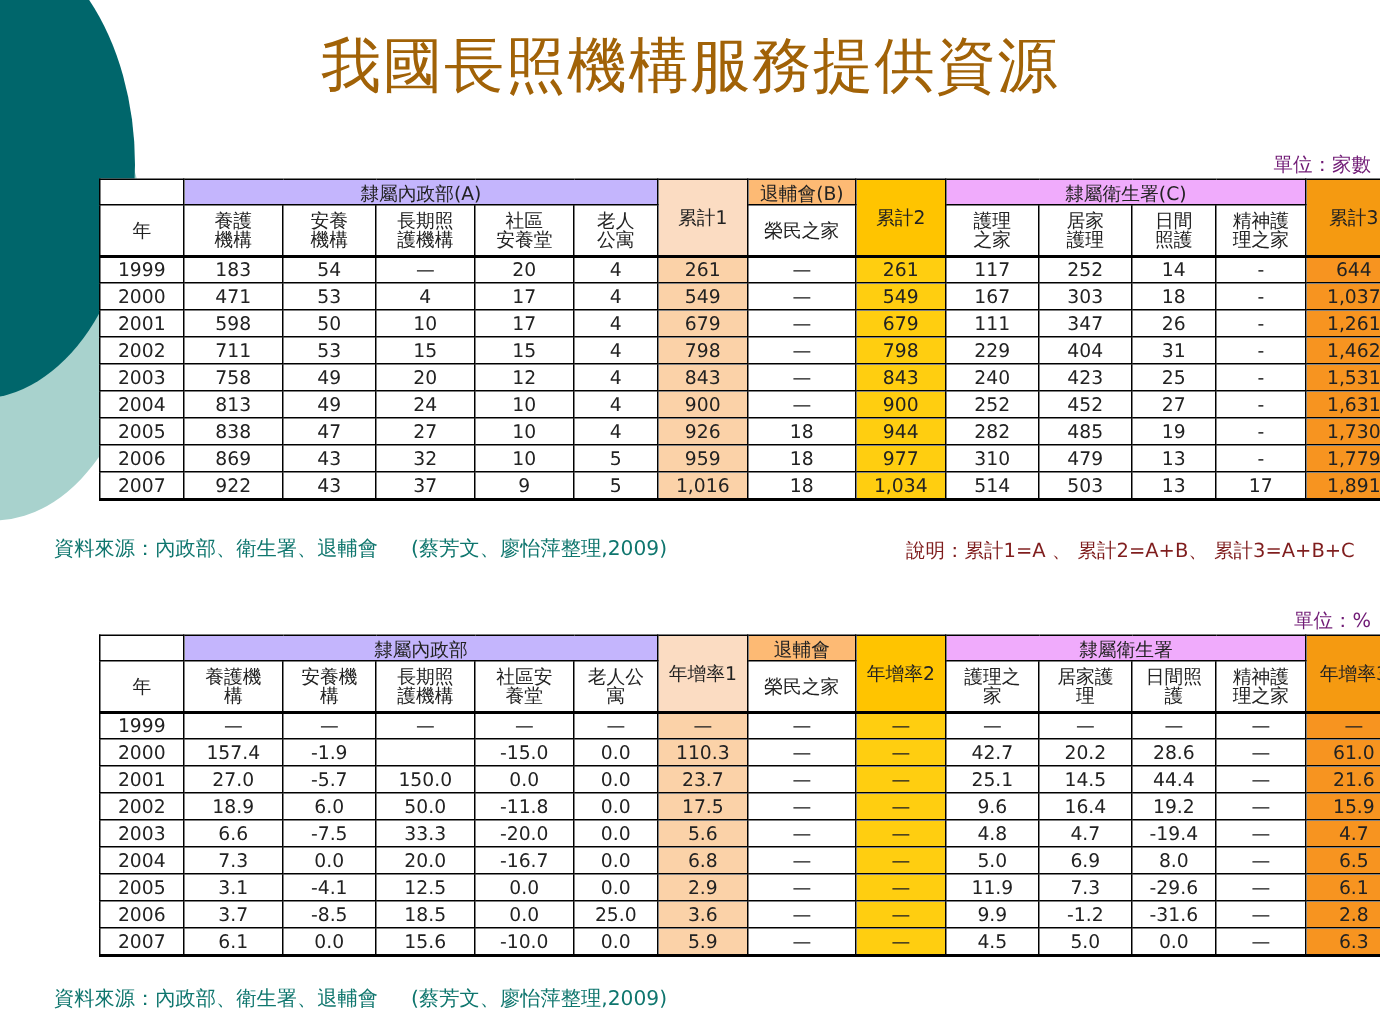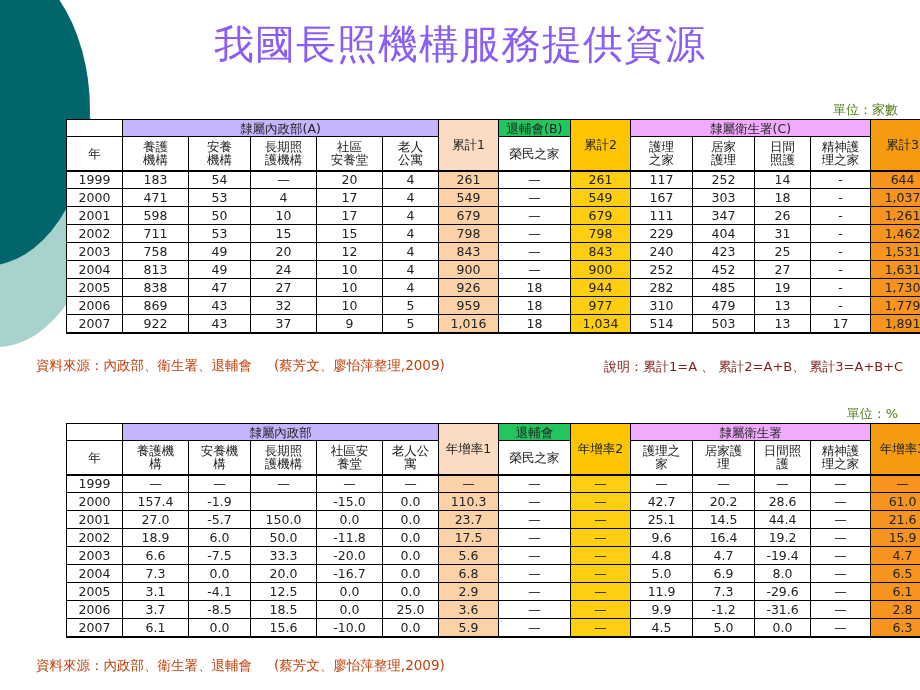--- a/index.html
+++ b/index.html
@@ -29,21 +29,21 @@
     background:#00666b;
     z-index:1;
   }
 
   
   .slide-title {
     position:absolute;
     left:0; top:14px;
     width:920px;
     text-align:center;
-    color:#8b5cf6;
+    color:#a16207;
     font-size:40px;
     line-height:60px;
     font-weight:normal;
     letter-spacing:1px;
     z-index:5;
     white-space:nowrap;
   }
 
   
   .table-block { position:absolute; z-index:4; }
@@ -53,23 +53,23 @@
     background:#F4700A;
     color:#ffffff;
     font-size:12.5px;
     line-height:15px;
     padding:1px 5px 2px 5px;
     white-space:nowrap;
     margin-top:37px;
   }
   .unit-label {
     position:absolute;
-    right:16px;
+    right:0;
     font-size:13px;
-    color:#4d7c0f;
+    color:#701a75;
     white-space:nowrap;
   }
 
   table.grid {
     border-collapse:collapse;
     table-layout:fixed;
     font-size:12.5px;
     color:#222;
     background:#fff;
   }
@@ -78,21 +78,21 @@
     padding:0;
     font-weight:normal;
     text-align:center;
     vertical-align:middle;
     line-height:13px;
     overflow:hidden;
   }
 
   
   .g-moi   { background:#c4b5fd; }   
-  .g-vac   { background:#22c55e; }   
+  .g-vac   { background:#fdba74; }   
   .g-doh   { background:#f0abfc; }   
   .c-sub1  { background:#FBDCC2; }   
   .c-sub2  { background:#FFC400; }   
   .c-sub3  { background:#F59A11; }   
   .cell-sub1 { background:#FBD2A8; }
   .cell-sub2 { background:#FFCE10; }
   .cell-sub3 { background:#F79420; }
   .blank-top { background:#ffffff; border-left:none; border-top:none; }
 
   td.num { text-align:right; padding-right:6px; }
@@ -104,21 +104,21 @@
   .row-h   { height:18px; }
 
   .thick-top   { border-top:2.5px solid #000; }
   .thick-bot   { border-bottom:2.5px solid #000; }
   .sep-left    { border-left:2px solid #000; }
   .sep-right   { border-right:2px solid #000; }
 
   .src-note {
     position:absolute;
     font-size:13.5px;
-    color:#c2410c;
+    color:#0f766e;
     white-space:nowrap;
     z-index:5;
   }
   .memo-note {
     position:absolute;
     font-size:13px;
     color:#7f1d1d;
     white-space:nowrap;
     z-index:5;
   }

